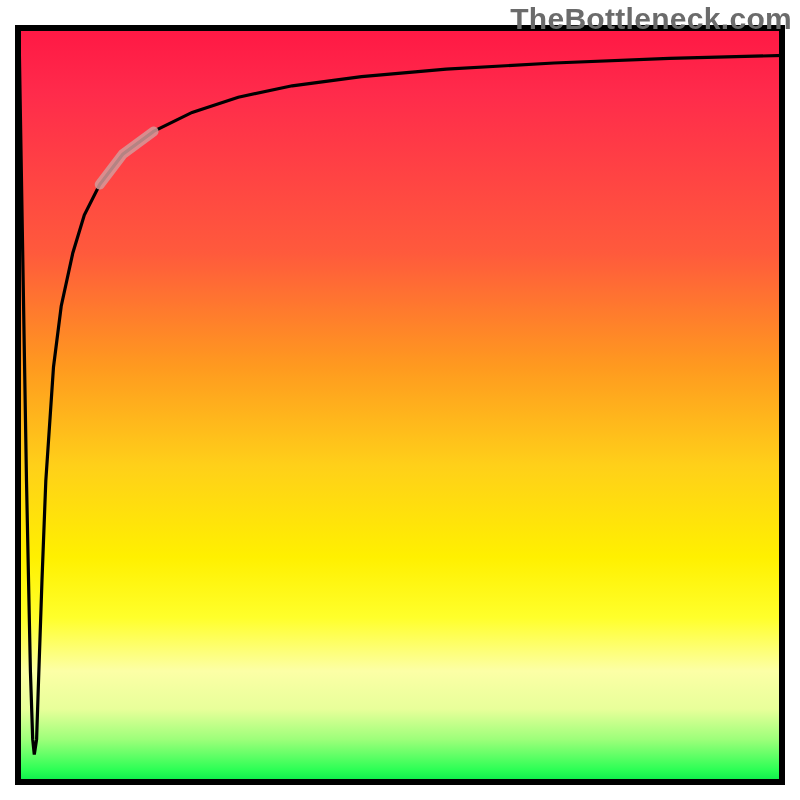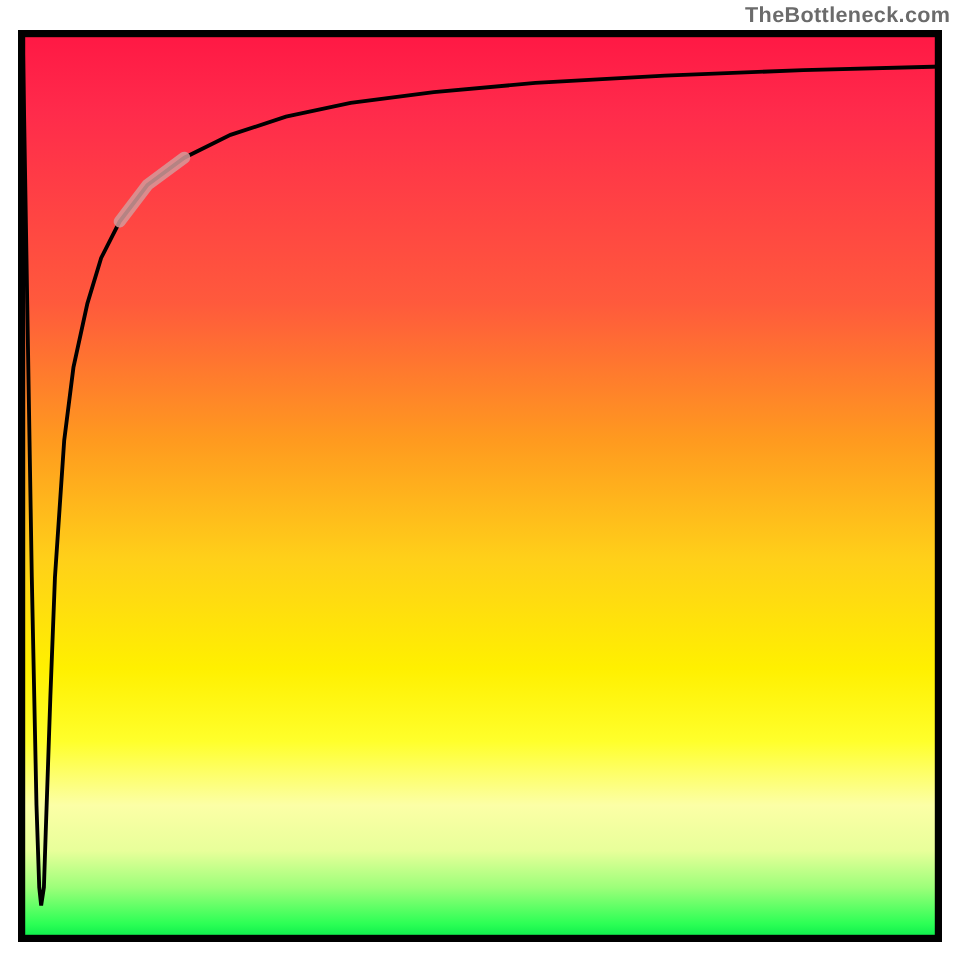--- a/index.html
+++ b/index.html
@@ -12,21 +12,21 @@
   }
   .container {
     position: relative;
     width: 800px;
     height: 800px;
   }
   .watermark {
     position: absolute;
     top: 2px;
     right: 8px;
-    font-size: 18px;
+    font-size: 30px;
     font-weight: 600;
     color: #6b6b6b;
     letter-spacing: 0.3px;
     z-index: 3;
   }
   .plot-frame {
     position: absolute;
     left: 15px;
     top: 25px;
     width: 770px;

